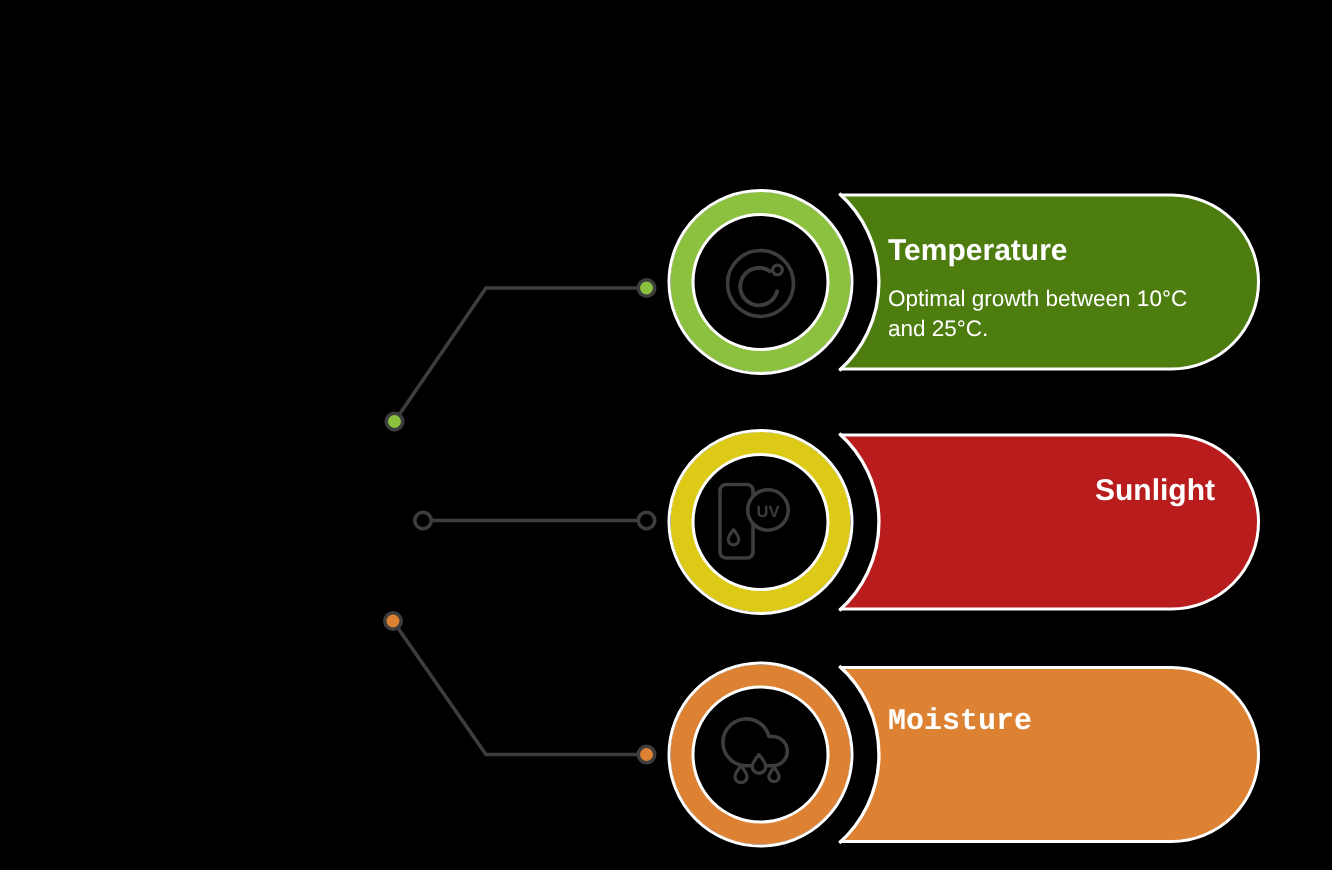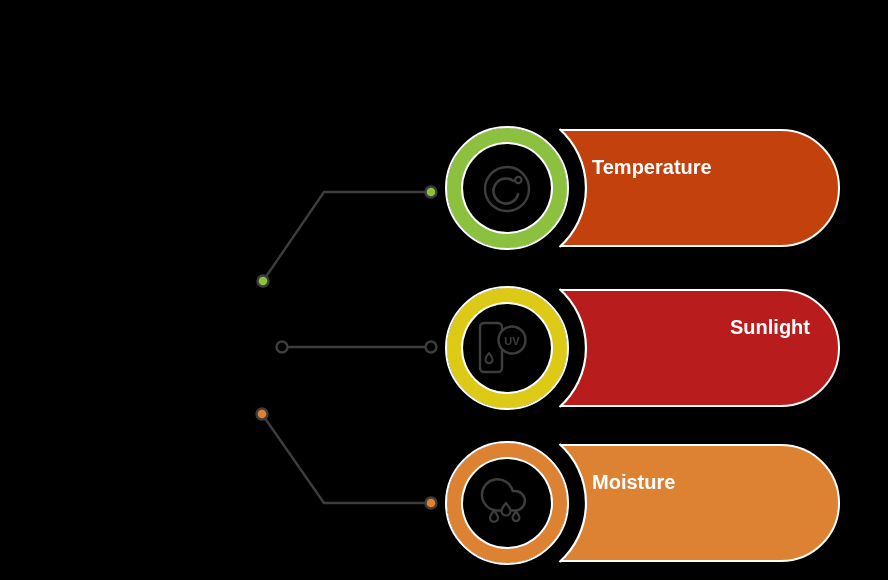--- a/index.html
+++ b/index.html
@@ -25,23 +25,23 @@
     position:absolute;left:30px;right:30px;top:101px;
     text-align:center;font-size:17.5px;font-weight:700;color:#5A5A5A;line-height:25px;
   }
   
   .overlay{position:absolute;left:0;top:0;z-index:3;}
   
   .card{
     position:absolute;left:448px;width:392px;height:118px;
     border-radius:59px;border:2px solid #fff;z-index:1;
   }
-  .card-temperature{top:129px;background:#c2410c;}
+  .card-temperature{top:129px;background:#4d7c0f;}
   .card-sunlight{top:289px;background:#b91c1c;text-align:right;}
-  .card-moisture{top:444px;background:#DD8233;}
+  .card-moisture{top:444px;background:#DD8233;font-family:Liberation Mono, monospace;}
   .card-text{position:absolute;left:142px;top:24px;width:218px;color:#fff;}
   .card-title{margin:0;font-size:20px;font-weight:700;line-height:24px;}
   .card-desc{margin:11px 0 0 0;font-size:15px;font-weight:400;line-height:20px;}
   
   .gap-ring{
     position:absolute;left:428px;width:158px;height:158px;border-radius:50%;
     border:22px solid #000;z-index:2;
   }
   .gr-temperature{top:109px;}
   .gr-sunlight{top:269px;}
@@ -78,20 +78,21 @@
     <circle cx="431" cy="192" r="5.5" fill="#8CC03F" stroke="#3D3D3D" stroke-width="2.4"></circle>
     <circle cx="282" cy="347" r="5.5" fill="#000" stroke="#3D3D3D" stroke-width="2.4"></circle>
     <circle cx="431" cy="347" r="5.5" fill="#000" stroke="#3D3D3D" stroke-width="2.4"></circle>
     <circle cx="262" cy="414" r="5.5" fill="#DD8233" stroke="#3D3D3D" stroke-width="2.4"></circle>
     <circle cx="431" cy="503" r="5.5" fill="#DD8233" stroke="#3D3D3D" stroke-width="2.4"></circle>
   </svg>
 
   <div class="card card-temperature">
     <div class="card-text">
       <h2 class="card-title">Temperature</h2>
+      <p class="card-desc">Optimal growth between 10°C and 25°C.</p>
     </div>
   </div>
   <div class="gap-ring gr-temperature"></div>
   <div class="ring ring-temperature">
     <svg width="96" height="96" viewBox="0 0 96 96" fill="none" stroke="#3D3D3D" stroke-width="2.6" stroke-linecap="round">
       <circle cx="48" cy="49" r="22" stroke-width="2.4"></circle>
       <path d="M54.2 40.8 A12.5 12.5 0 1 0 59.1 54.2"></path>
       <circle cx="59.3" cy="40" r="3.2" stroke-width="2.2"></circle>
     </svg>
   </div>

